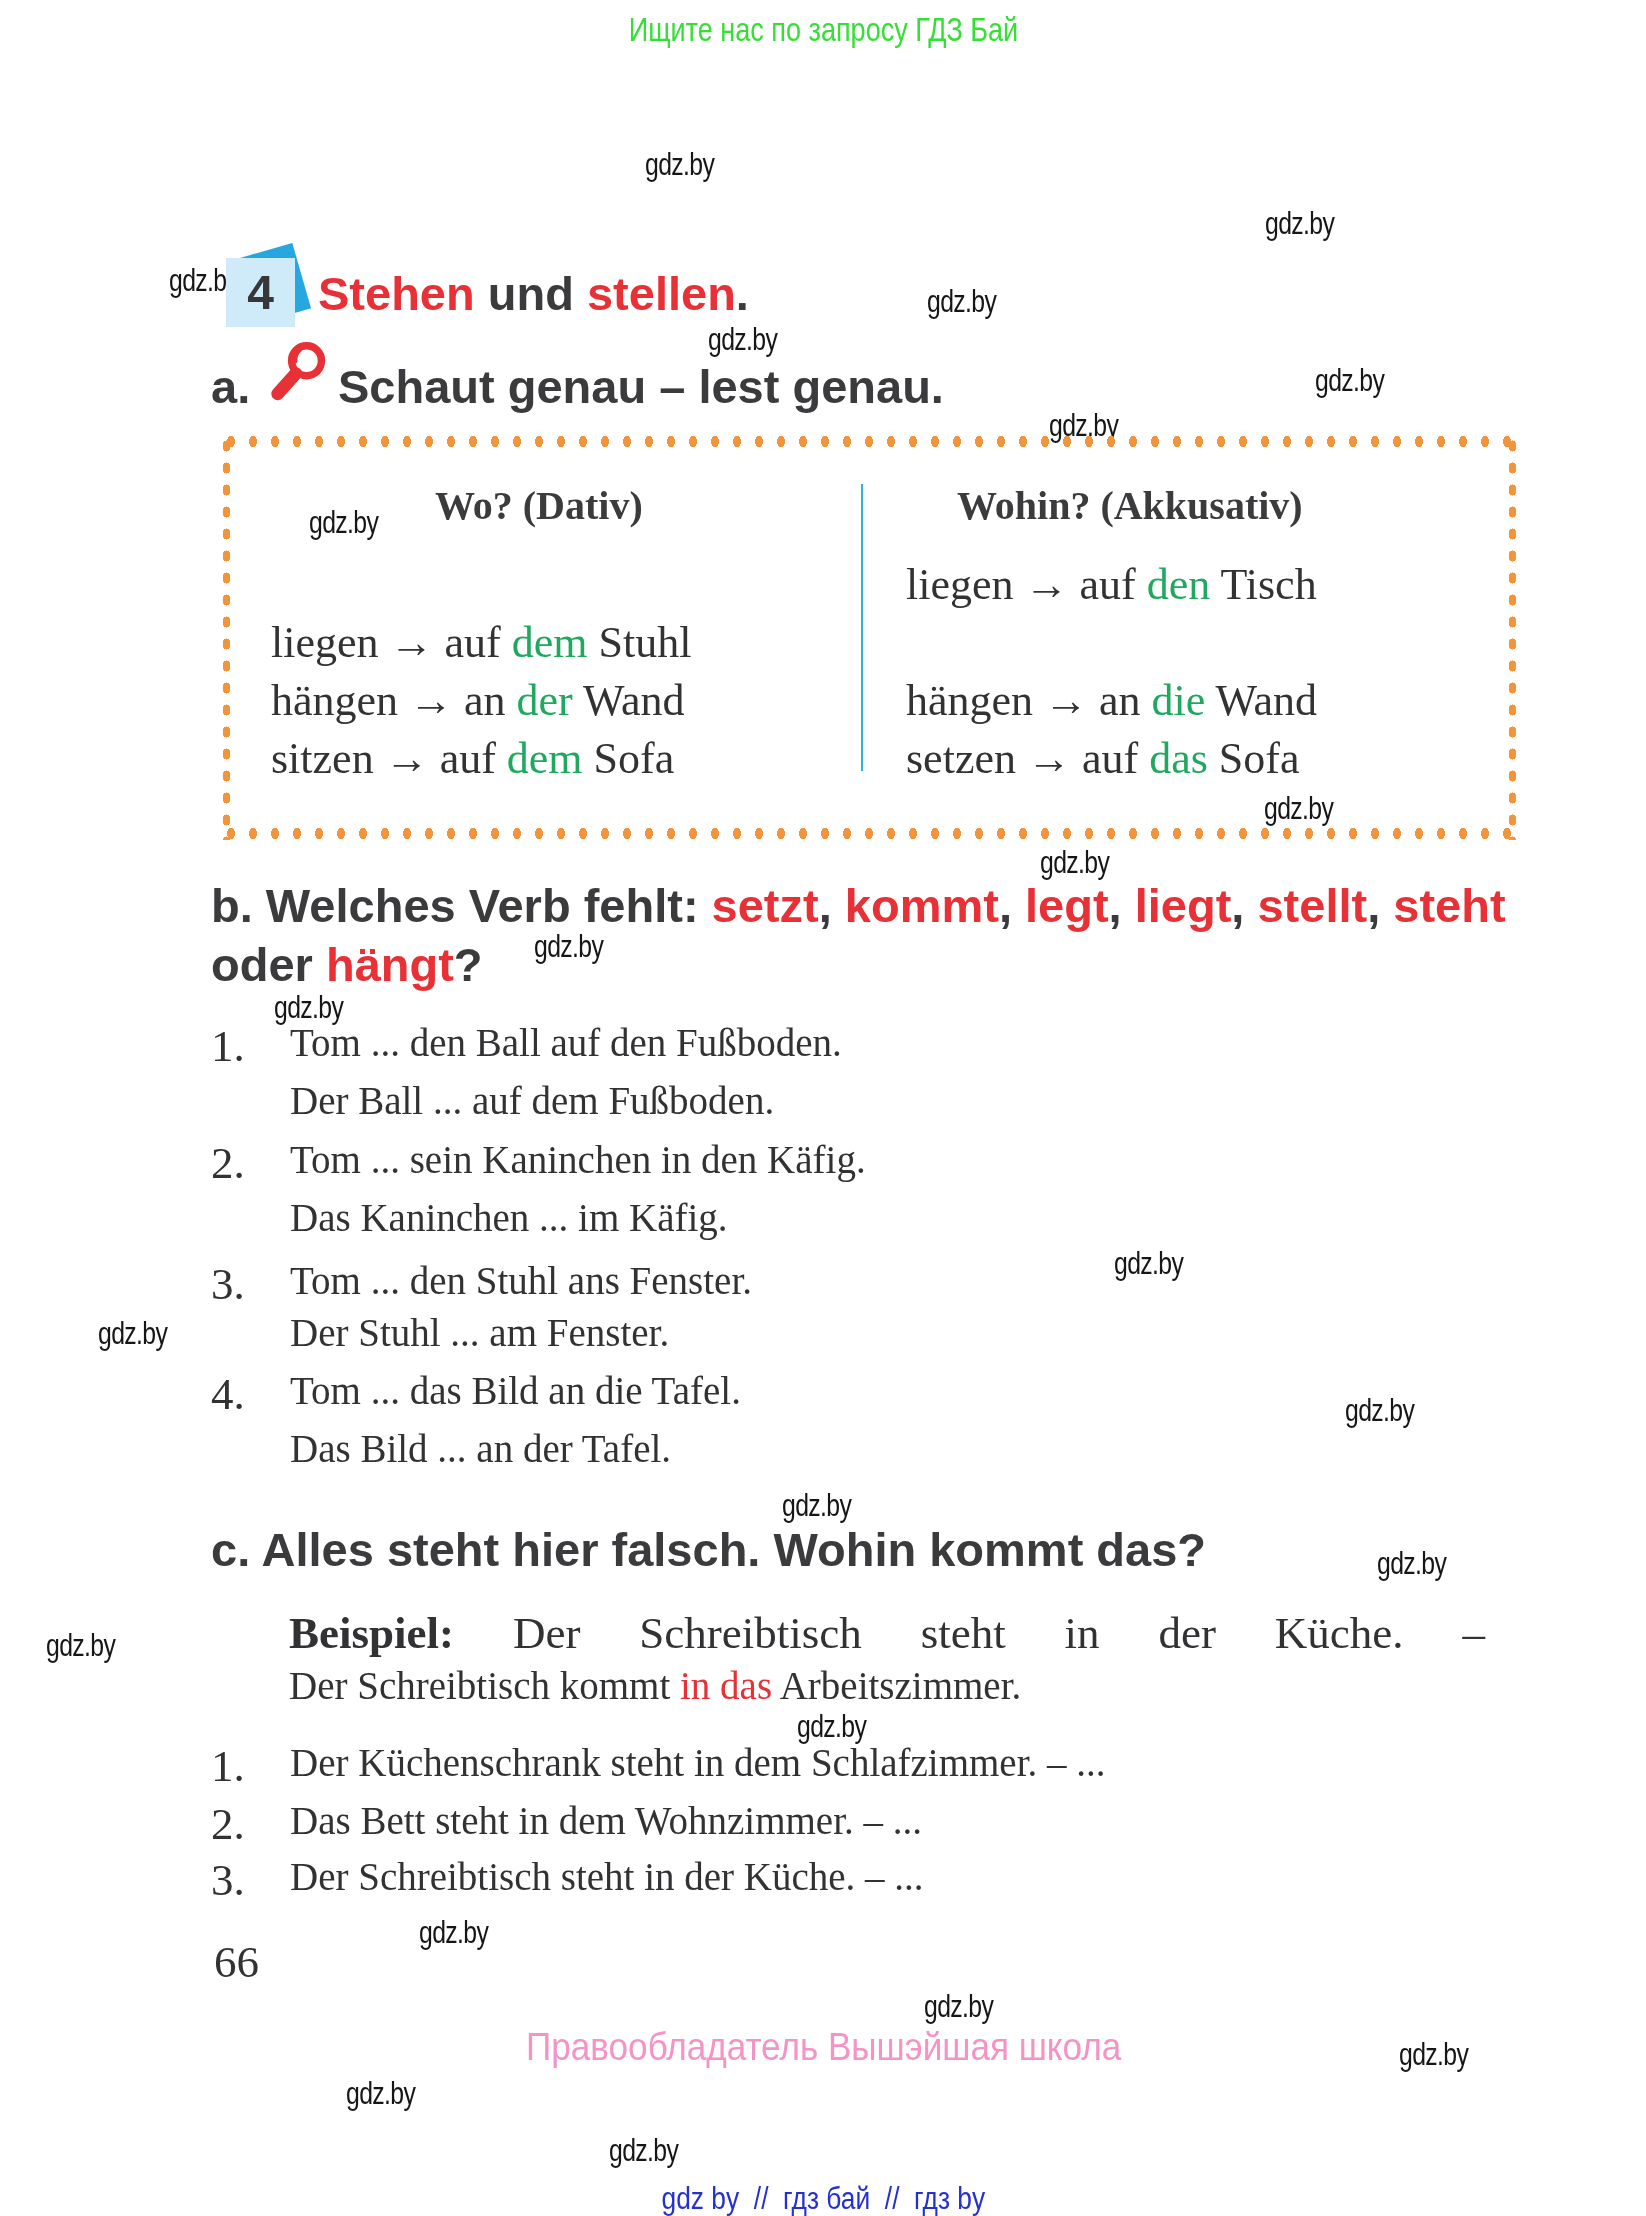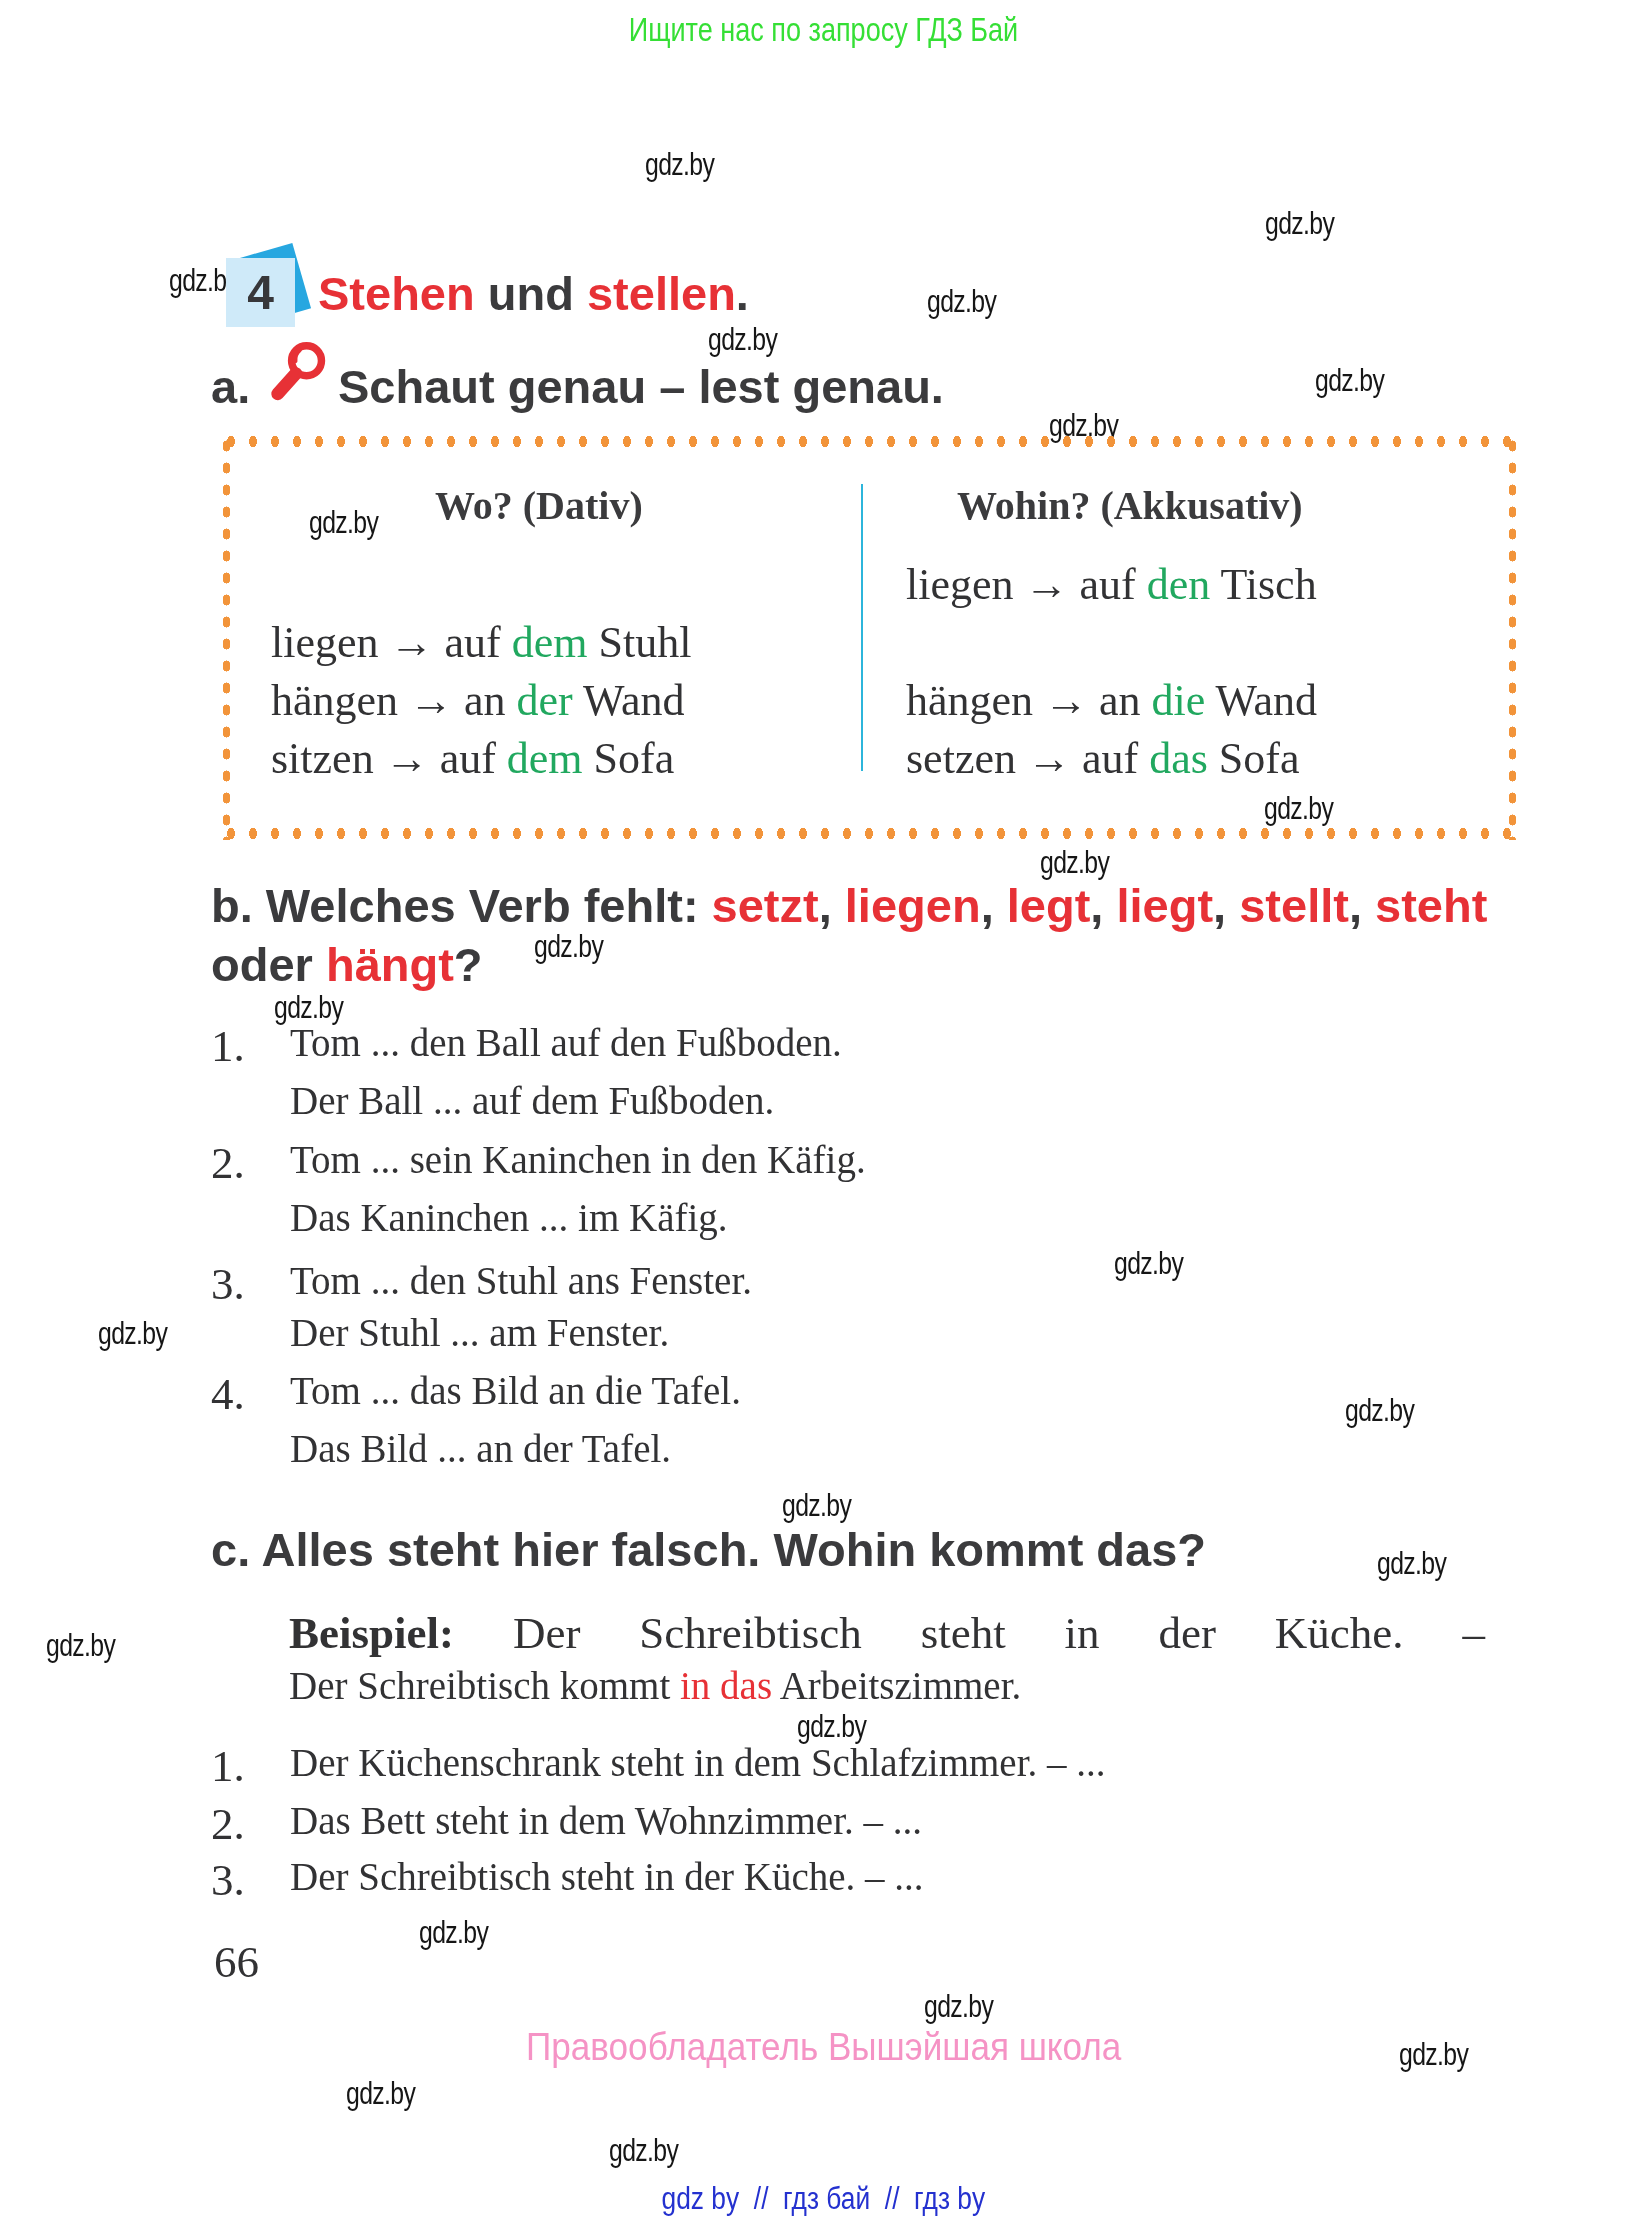--- a/index.html
+++ b/index.html
@@ -115,21 +115,21 @@
   <div class="ghead" style="left:435px;top:482px">Wo? (Dativ)</div>
   <div class="grow" style="left:271px;top:617px"><span>liegen → auf </span><span class="green">dem</span><span> Stuhl</span></div>
   <div class="grow" style="left:271px;top:675px"><span>hängen → an </span><span class="green">der</span><span> Wand</span></div>
   <div class="grow" style="left:271px;top:733px"><span>sitzen → auf </span><span class="green">dem</span><span> Sofa</span></div>
 
   <div class="ghead" style="left:957px;top:482px">Wohin? (Akkusativ)</div>
   <div class="grow" style="left:906px;top:559px"><span>liegen → auf </span><span class="green">den</span><span> Tisch</span></div>
   <div class="grow" style="left:906px;top:675px"><span>hängen → an </span><span class="green">die</span><span> Wand</span></div>
   <div class="grow" style="left:906px;top:733px"><span>setzen → auf </span><span class="green">das</span><span> Sofa</span></div>
 
-  <div class="h-sans" style="left:211px;top:878px"><span>b. Welches Verb fehlt: </span><span class="red">setzt</span><span>, </span><span class="red">liegen</span><span>, </span><span class="red">legt</span><span>, </span><span class="red">liegt</span><span>, </span><span class="red">stellt</span><span>, </span><span class="red">steht</span></div>
+  <div class="h-sans" style="left:211px;top:878px"><span>b. Welches Verb fehlt: </span><span class="red">setzt</span><span>, </span><span class="red">kommt</span><span>, </span><span class="red">legt</span><span>, </span><span class="red">liegt</span><span>, </span><span class="red">stellt</span><span>, </span><span class="red">steht</span></div>
   <div class="h-sans" style="left:211px;top:937px"><span>oder </span><span class="red">hängt</span><span>?</span></div>
 
   <div class="lnum" style="top:1020px">1.</div>
   <div class="ltxt" style="top:1020px">Tom ... den Ball auf den Fußboden.</div>
   <div class="ltxt" style="top:1078px">Der Ball ... auf dem Fußboden.</div>
   <div class="lnum" style="top:1137px">2.</div>
   <div class="ltxt" style="top:1137px">Tom ... sein Kaninchen in den Käfig.</div>
   <div class="ltxt" style="top:1195px">Das Kaninchen ... im Käfig.</div>
   <div class="lnum" style="top:1258px">3.</div>
   <div class="ltxt" style="top:1258px">Tom ... den Stuhl ans Fenster.</div>

